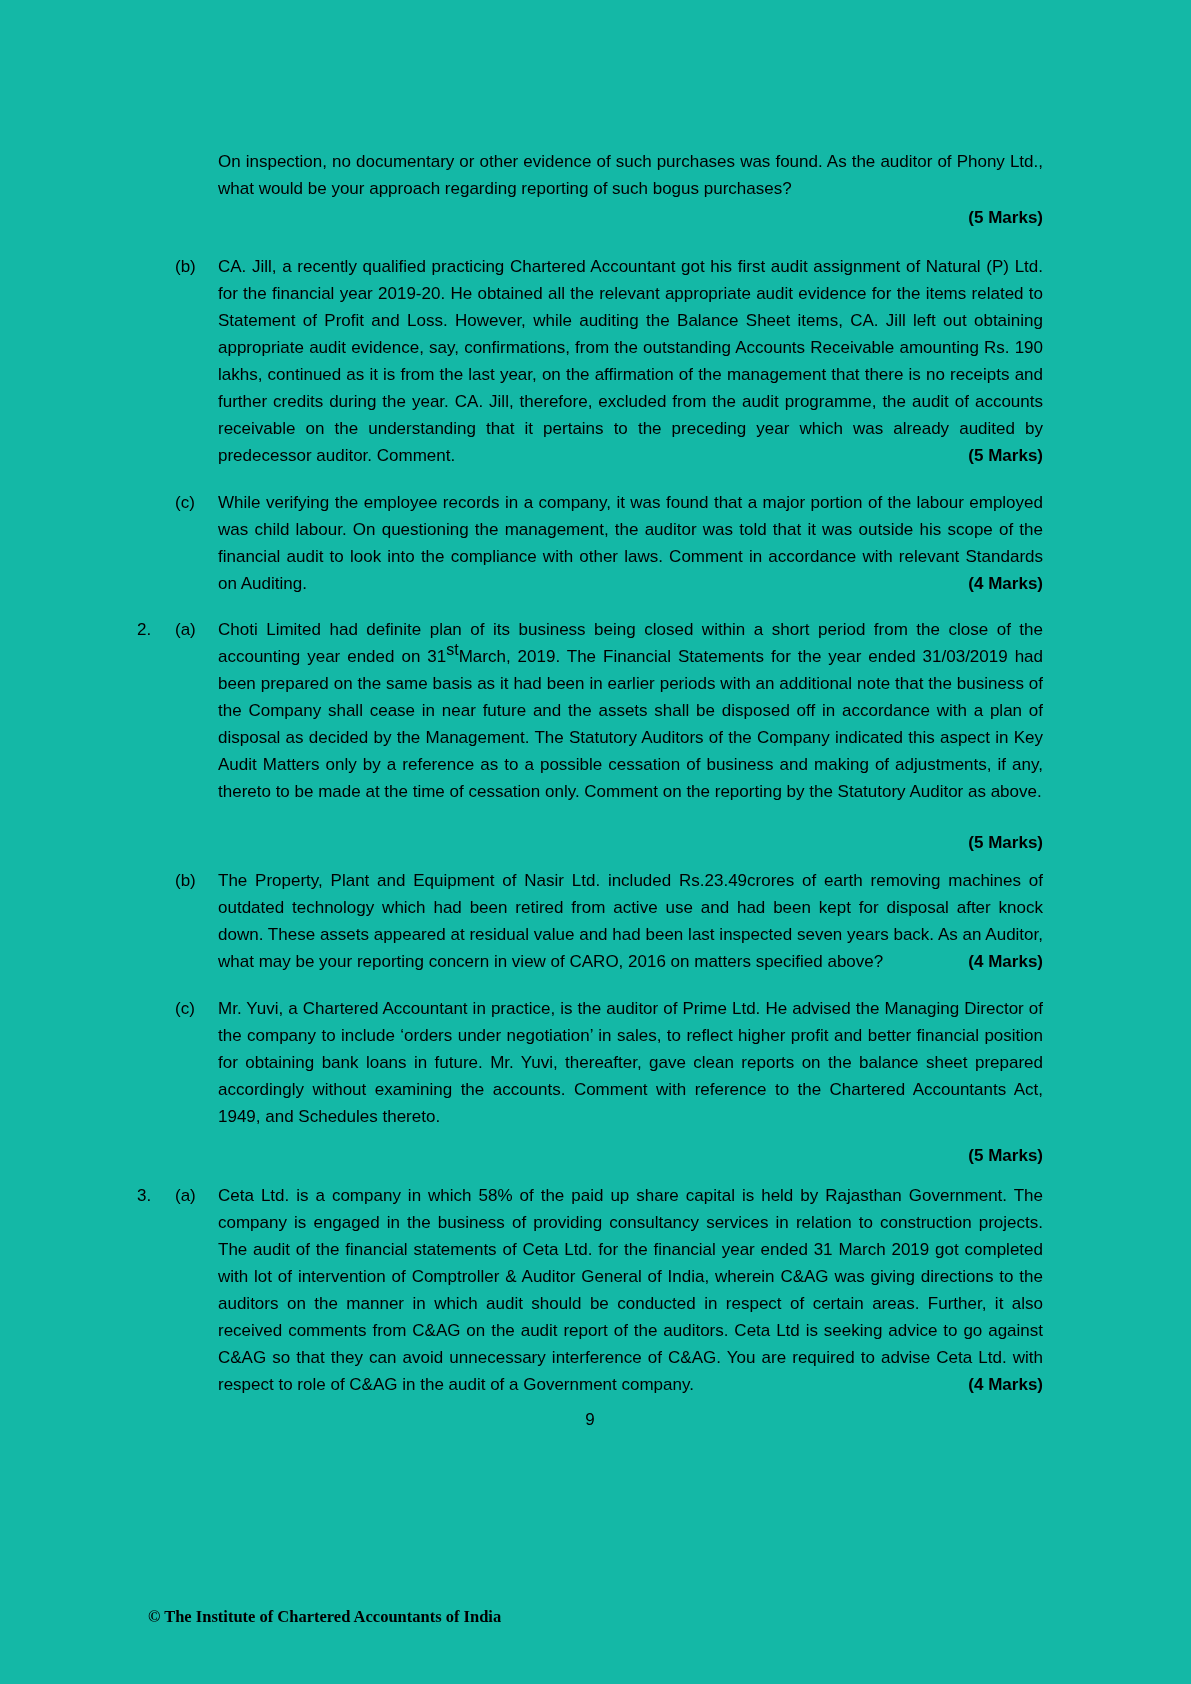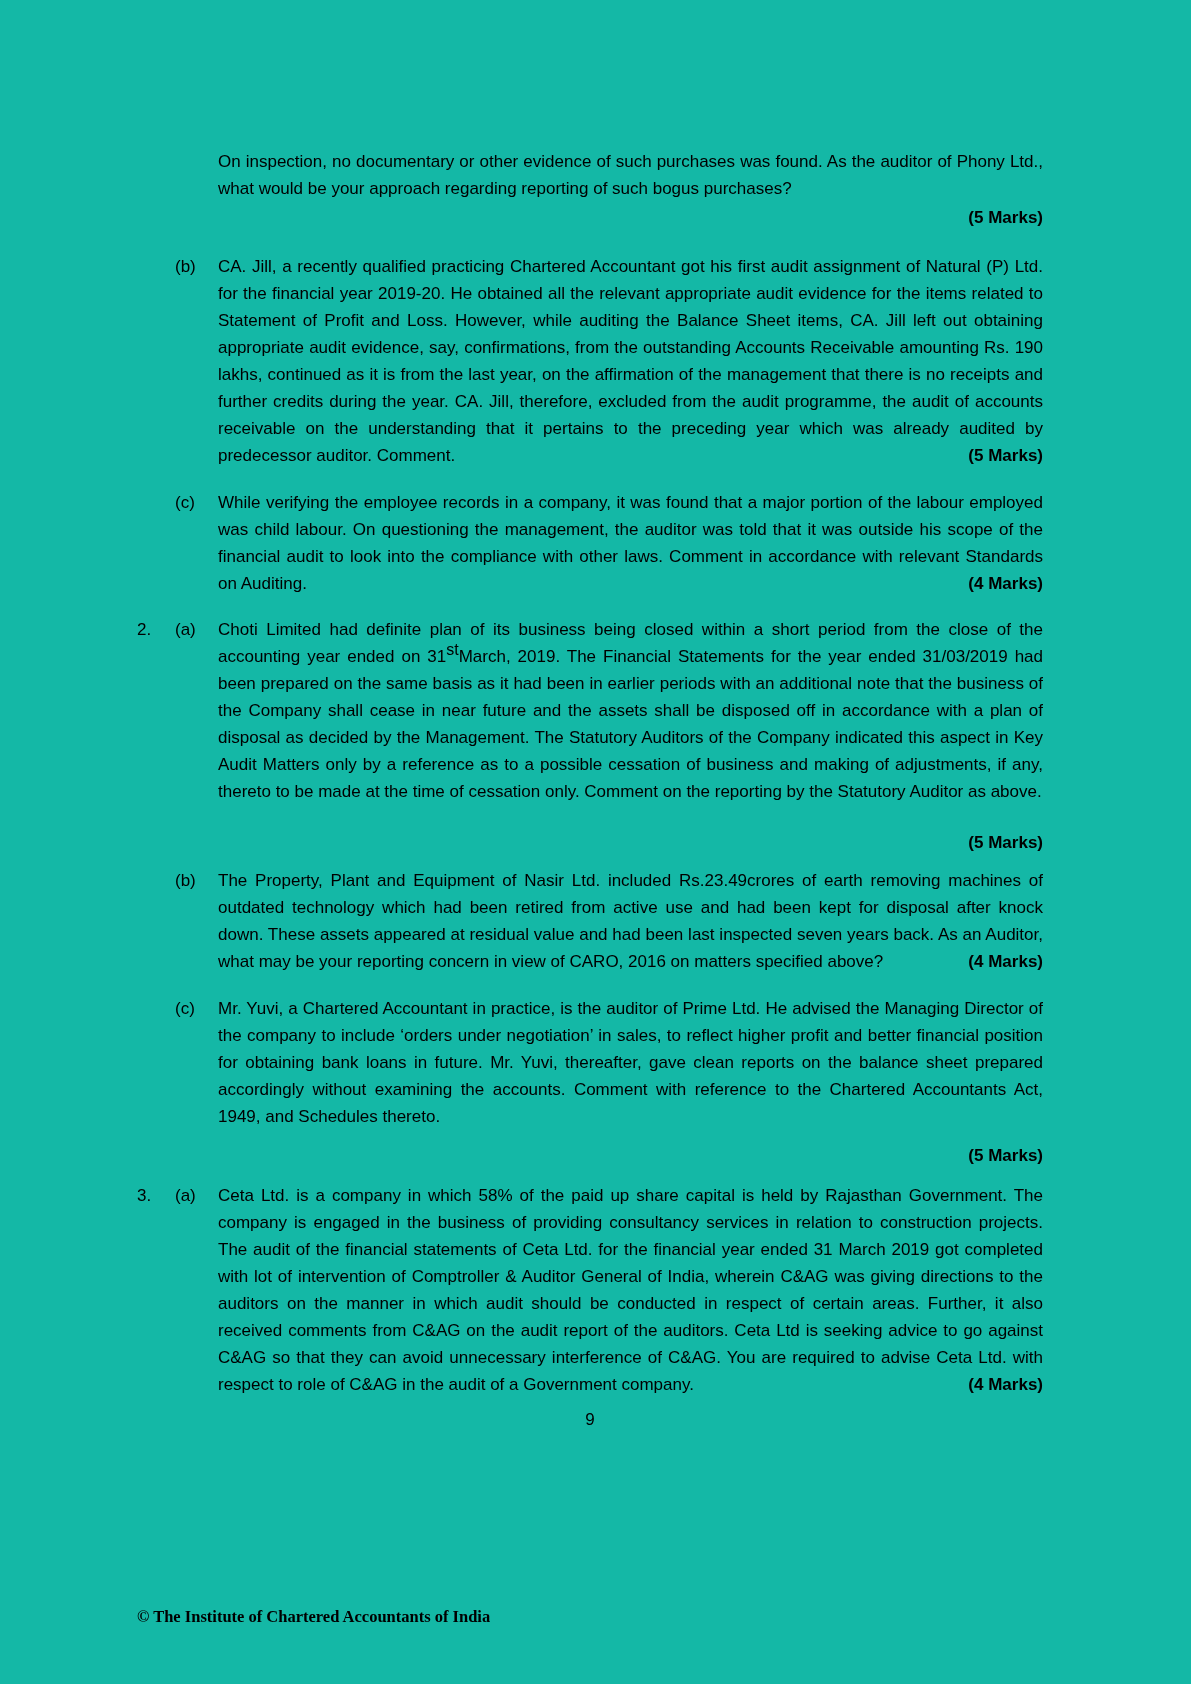--- a/index.html
+++ b/index.html
@@ -53,21 +53,21 @@
     font-size: 16px;
     line-height: 0;
     vertical-align: super;
   }
   .page-number {
     text-align: center;
     margin-top: 8px;
   }
   .footer {
     position: absolute;
-    left: 137px;
+    left: 148px;
     bottom: 57px;
     font-family: "Liberation Serif", "DejaVu Serif", serif;
     font-weight: bold;
     font-size: 16.5px;
     line-height: 20px;
   }
   
   .mb2  { margin-bottom: 2px; }
   .mb8  { margin-bottom: 8px; }
   .mb11 { margin-bottom: 11px; }

